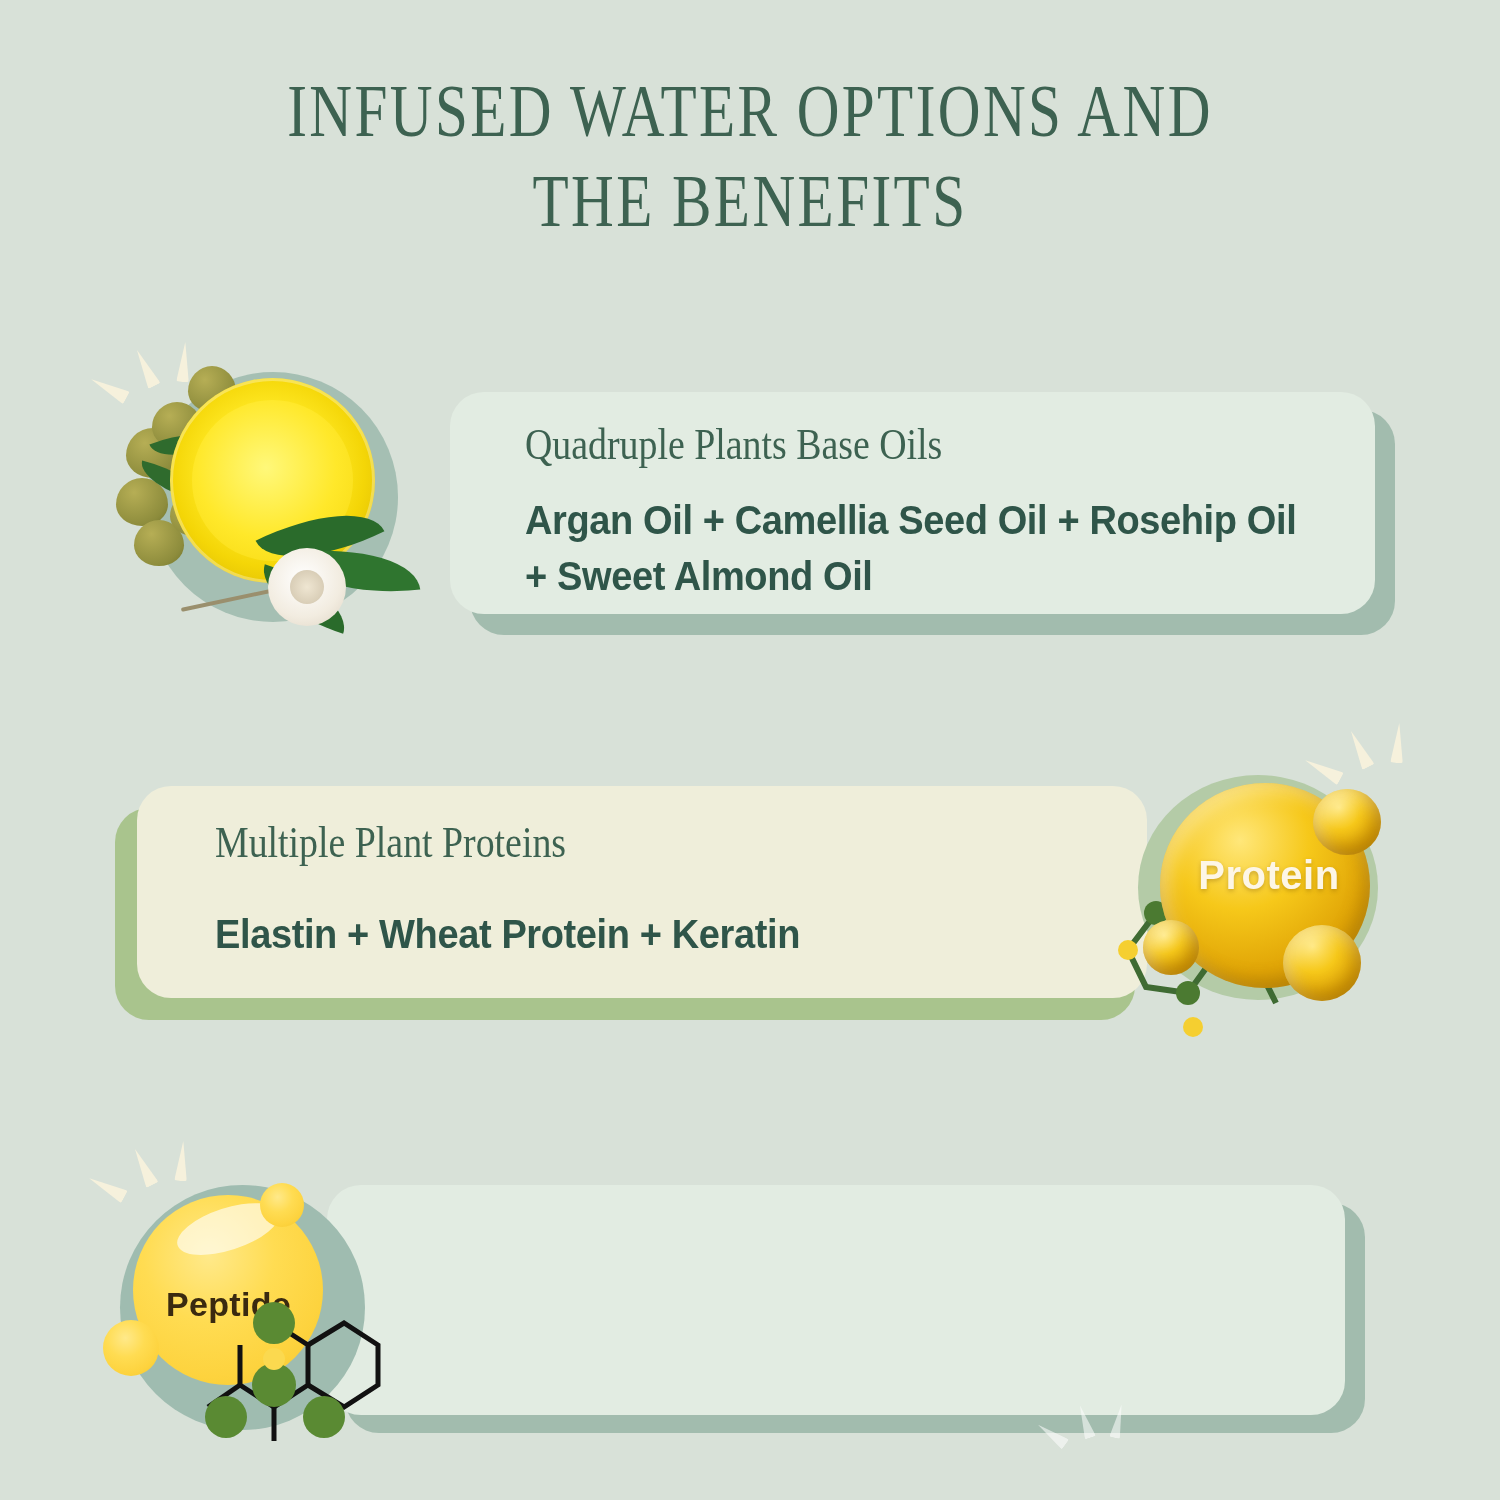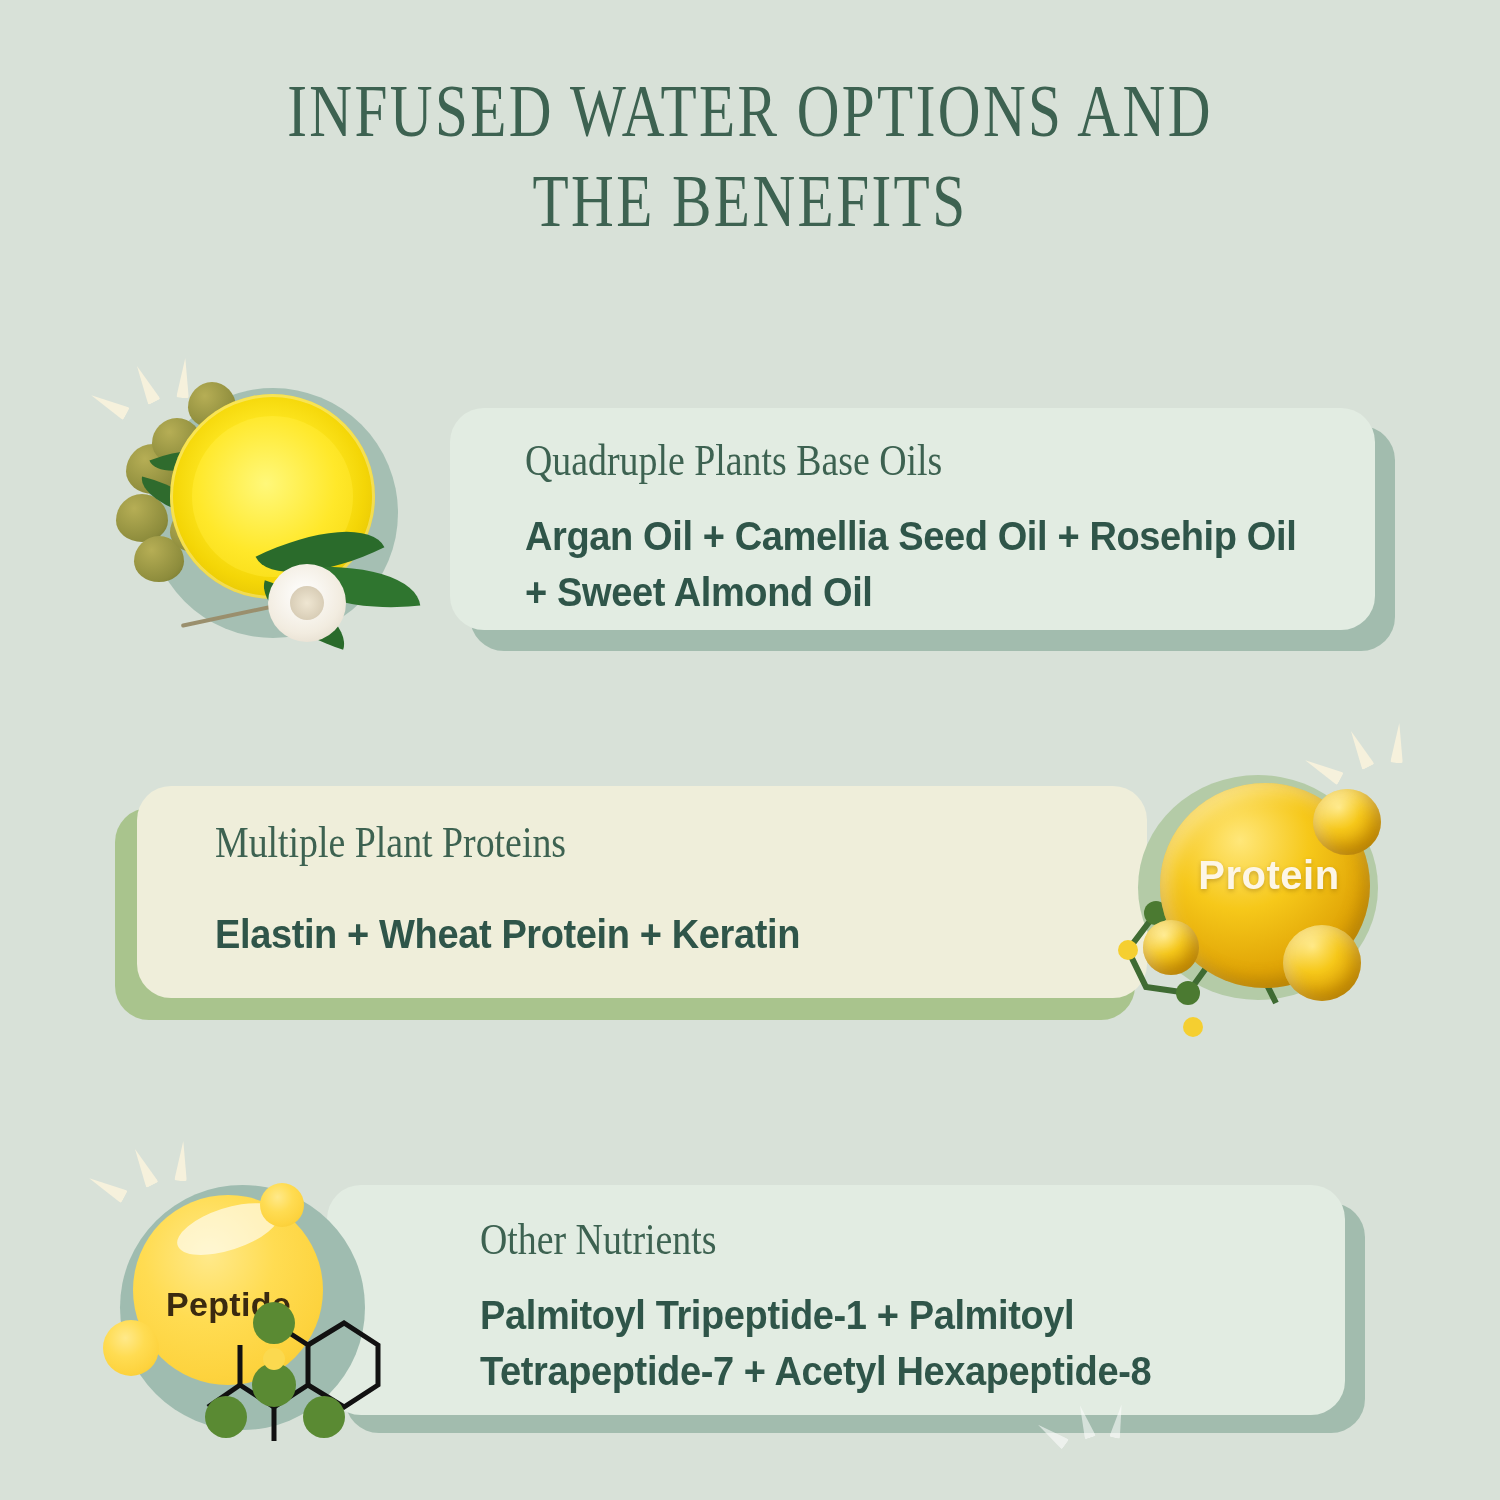--- a/index.html
+++ b/index.html
@@ -50,21 +50,21 @@
     font-weight:bold;
     font-size:40px;
     line-height:56px;
     color:#2f5549;
     letter-spacing:-0.4px;
     transform:scaleX(0.95);
     transform-origin:left center;
   }
 
   
-  #block1{left:0;top:16px;width:1500px;height:700px;}
+  #block1{left:0;top:0;width:1500px;height:700px;}
   #block1 .shadow{left:470px;top:410px;width:925px;height:225px;background:#a2bcae;}
   #block1 .card{left:450px;top:392px;width:925px;height:222px;background:#e2ece2;}
   #block1 .card-inner{left:525px;top:420px;width:840px;}
 
   
   #block2{left:0;top:0;width:1392px;height:1100px;}
   #block2 .shadow{left:115px;top:808px;width:1020px;height:212px;background:#a9c48d;}
   #block2 .card{left:137px;top:786px;width:1010px;height:212px;background:#efeeda;}
   #block2 .card-inner{left:215px;top:818px;width:880px;}
 
@@ -246,24 +246,20 @@
     <div class="gold-sphere s3"></div>
     <div class="protein-label">Protein</div>
   </div>
 </div>
 
 <div class="block" id="block3">
 
   <div class="shadow"></div>
   <div class="card"></div>
 
-  <div class="card-inner">
-    <div class="kicker">Other Nutrients</div>
-    <div class="detail" style="margin-top:22px;">Palmitoyl Tripeptide-1 + Palmitoyl Tetrapeptide-7 + Acetyl Hexapeptide-8</div>
-  </div>
 
   <div class="sparkle faint" style="position:absolute;left:1052px;top:1388px;transform:scale(.85) rotate(8deg);">
     <i></i>
       <i></i>
       <i></i>
   </div>
 
   <div id="art-peptide">
     <div class="sparkle" style="left:4px;top:-14px;">
       <i></i>

